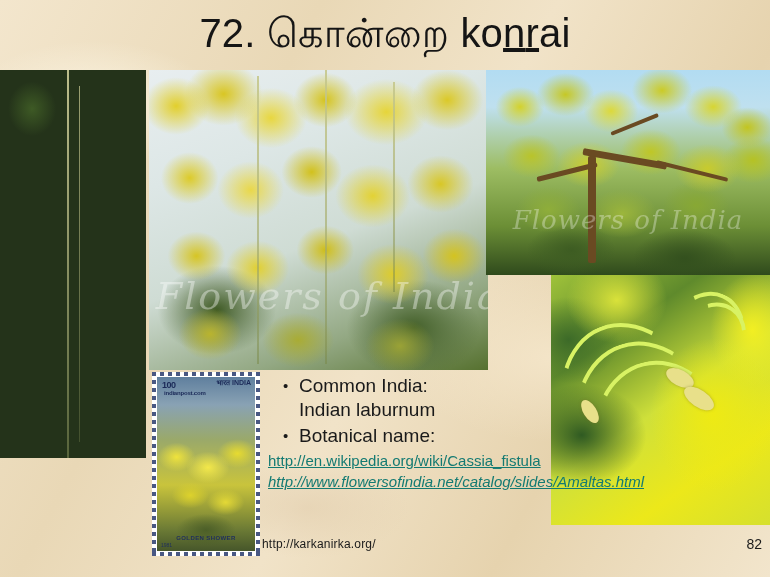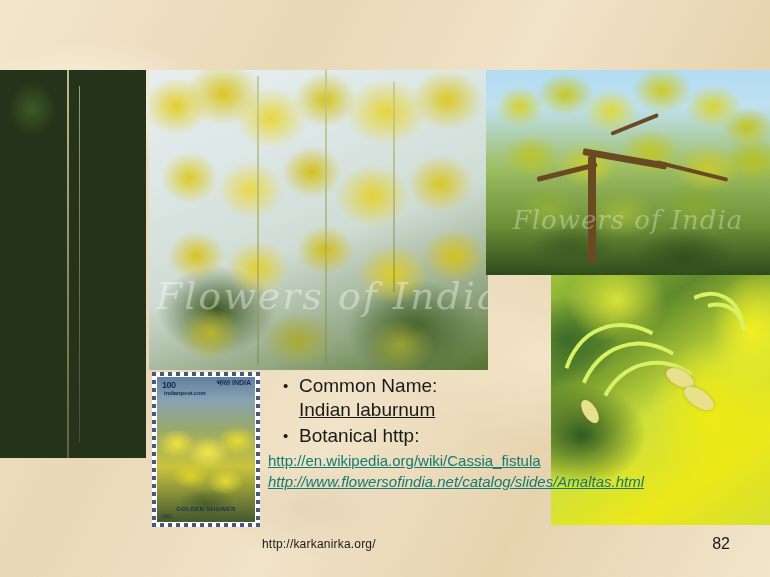--- a/index.html
+++ b/index.html
@@ -205,21 +205,21 @@
   #photo-macro .anther {
     position: absolute;
     background: #e8e08a;
     border-radius: 50% 50% 50% 50%;
     box-shadow: 0 0 3px rgba(120,110,40,0.5);
   }
 
   
   #stamp {
     position: absolute;
-    left: 152px; top: 372px; width: 108px; height: 155px;
+    left: 152px; top: 372px; width: 108px; height: 184px;
     background: #ffffff;
     padding: 5px;
     box-sizing: border-box;
     background-image:
       radial-gradient(circle 3px at 0 8px, transparent 2.6px, #ffffff 2.7px),
       radial-gradient(circle 3px at 0 8px, transparent 2.6px, #ffffff 2.7px);
   }
   #stamp .perf {
     position: absolute;
     inset: 0;
@@ -303,21 +303,21 @@
     line-height: 24px;
     color: #1a1a1a;
     text-align: left;
     padding-left: 15px;
   }
   .bullet-text {
     font-size: 19px;
     line-height: 24px;
     color: #1a1a1a;
   }
-  .bullet-text .l2 { display: block; text-decoration: underline; }
+  .bullet-text .l2 { display: block; }
 
   .link-list {
     margin-top: 1px;
     padding-left: 0px;
   }
   .link {
     display: block;
     font-size: 15px;
     line-height: 21px;
     color: #137a72;
@@ -332,31 +332,36 @@
   #footer-url {
     position: absolute;
     left: 262px; top: 534px;
     font-size: 12px;
     line-height: 20px;
     color: #1a1a1a;
     letter-spacing: 0.2px;
   }
   #page-number {
     position: absolute;
-    right: 40px; top: 534px;
-    font-size: 16px;
+    right: 8px; top: 534px;
+    font-size: 14px;
     line-height: 20px;
     color: #1a1a1a;
   }
 </style>
 </head>
 <body>
 
 <div id="slide">
 
+  <div class="title">
+    <span>72.</span>
+    <span>கொன்றை</span>
+    <span><span>ko</span><span class="tr-mark">n</span><span class="tr-mark">r</span><span>ai</span></span>
+  </div>
 
   <div class="photo" id="photo-left"></div>
 
   <div class="photo" id="photo-center">
     <div class="stem" style="left:32%; top:2%; height:96%;"></div>
     <div class="stem" style="left:52%; top:0%; height:98%;"></div>
     <div class="stem" style="left:72%; top:4%; height:70%;"></div>
     <div class="watermark">Flowers of India</div>
   </div>
 
@@ -389,29 +394,29 @@
       <div class="caption-sub">1981</div>
     </div>
     <div class="perf"></div>
   </div>
 
   <div id="text-block">
 
     <div class="bullet-row">
       <div class="bullet-dot">•</div>
       <div class="bullet-text">
-        <span>Common Name:</span>
+        <span>Common India:</span>
         <span class="l2">Indian laburnum</span>
       </div>
     </div>
 
     <div class="bullet-row">
       <div class="bullet-dot">•</div>
       <div class="bullet-text">
-        <span>Botanical http:</span>
+        <span>Botanical name:</span>
       </div>
     </div>
 
     <div class="link-list">
       <span class="link">http://en.wikipedia.org/wiki/Cassia_fistula</span>
       <span class="link wrap">http://www.flowersofindia.net/catalog/slides/Amaltas.html</span>
     </div>
   </div>
 
   <div id="footer-url">http://karkanirka.org/</div>

